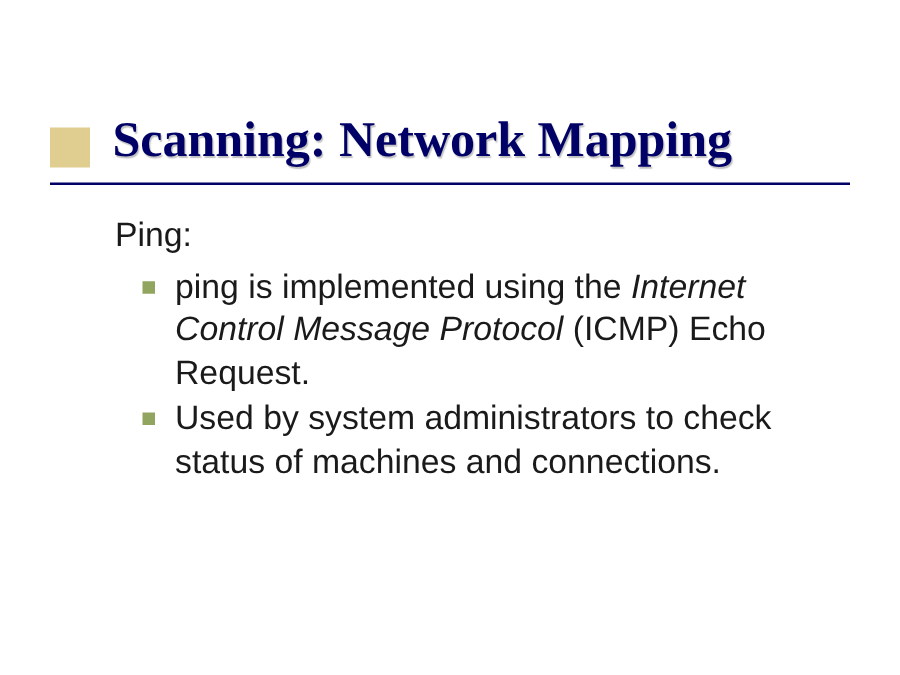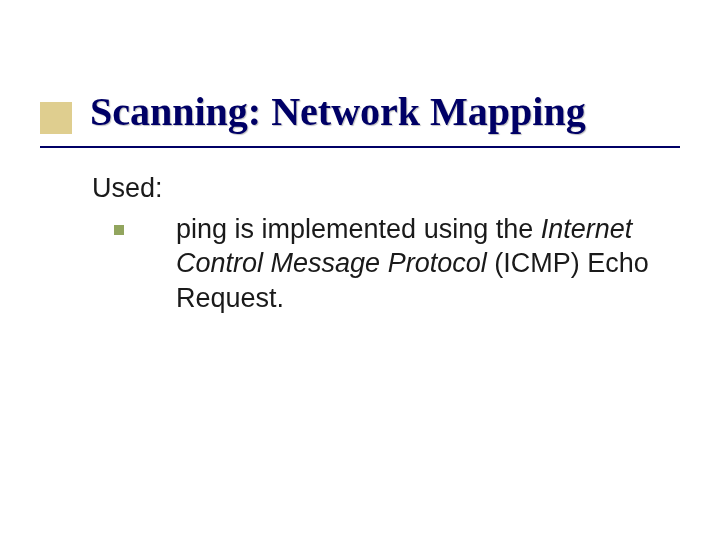--- a/index.html
+++ b/index.html
@@ -62,21 +62,20 @@
     margin: 0 0 6px 0;
     line-height: 1.25;
   }
   .bullets {
     margin-left: 22px;
   }
   .bullet-row {
     display: flex;
     align-items: flex-start;
     margin: 0 0 2px 0;
-    gap: 36px;
   }
   .bullet-marker {
     flex: 0 0 auto;
     width: 10px;
     height: 10px;
     background: #92a55e;
     margin-top: 13px;
     margin-right: 16px;
   }
   .bullet-text {
@@ -94,29 +93,33 @@
   <div class="accent-box"></div>
 
   <div class="title-wrap">
     <h1 class="title">Scanning: Network Mapping</h1>
   </div>
 
   <div class="title-underline"></div>
 
   <div class="body">
 
-    <p class="subhead">Used:</p>
+    <p class="subhead">Ping:</p>
 
     <div class="bullets">
 
       <div class="bullet-row">
         <div class="bullet-marker"></div>
         <div class="bullet-text">
           <span class="qt">ping is implemented using the </span><span class="ital"><span class="qt">Internet </span><span class="qt">C</span><span class="qt">ontrol </span><span class="qt">M</span><span class="qt">essage </span><span class="qt">P</span><span class="qt">rotocol</span></span><span class="qt"> (ICMP) Echo Request.</span>
         </div>
       </div>
 
 
+      <div class="bullet-row">
+        <div class="bullet-marker"></div>
+        <div class="bullet-text">Used by system administrators to check status of machines and connections.</div>
+      </div>
 
     </div>
   </div>
 
 </div>
 
 </body></html>

